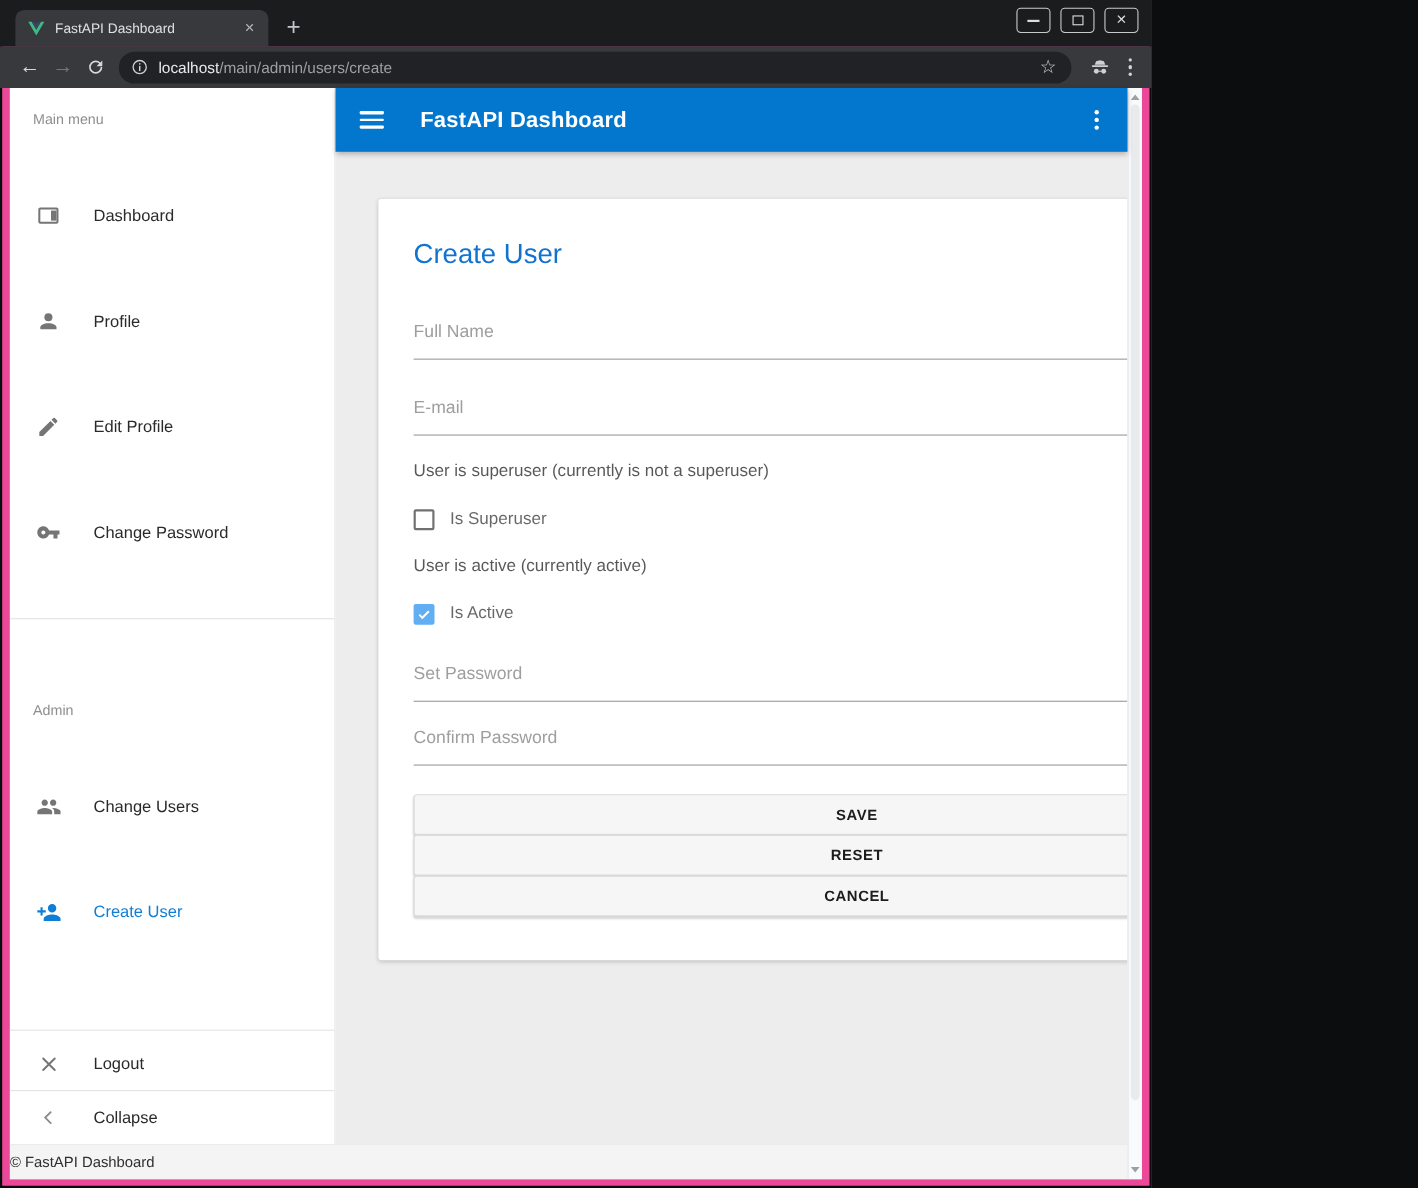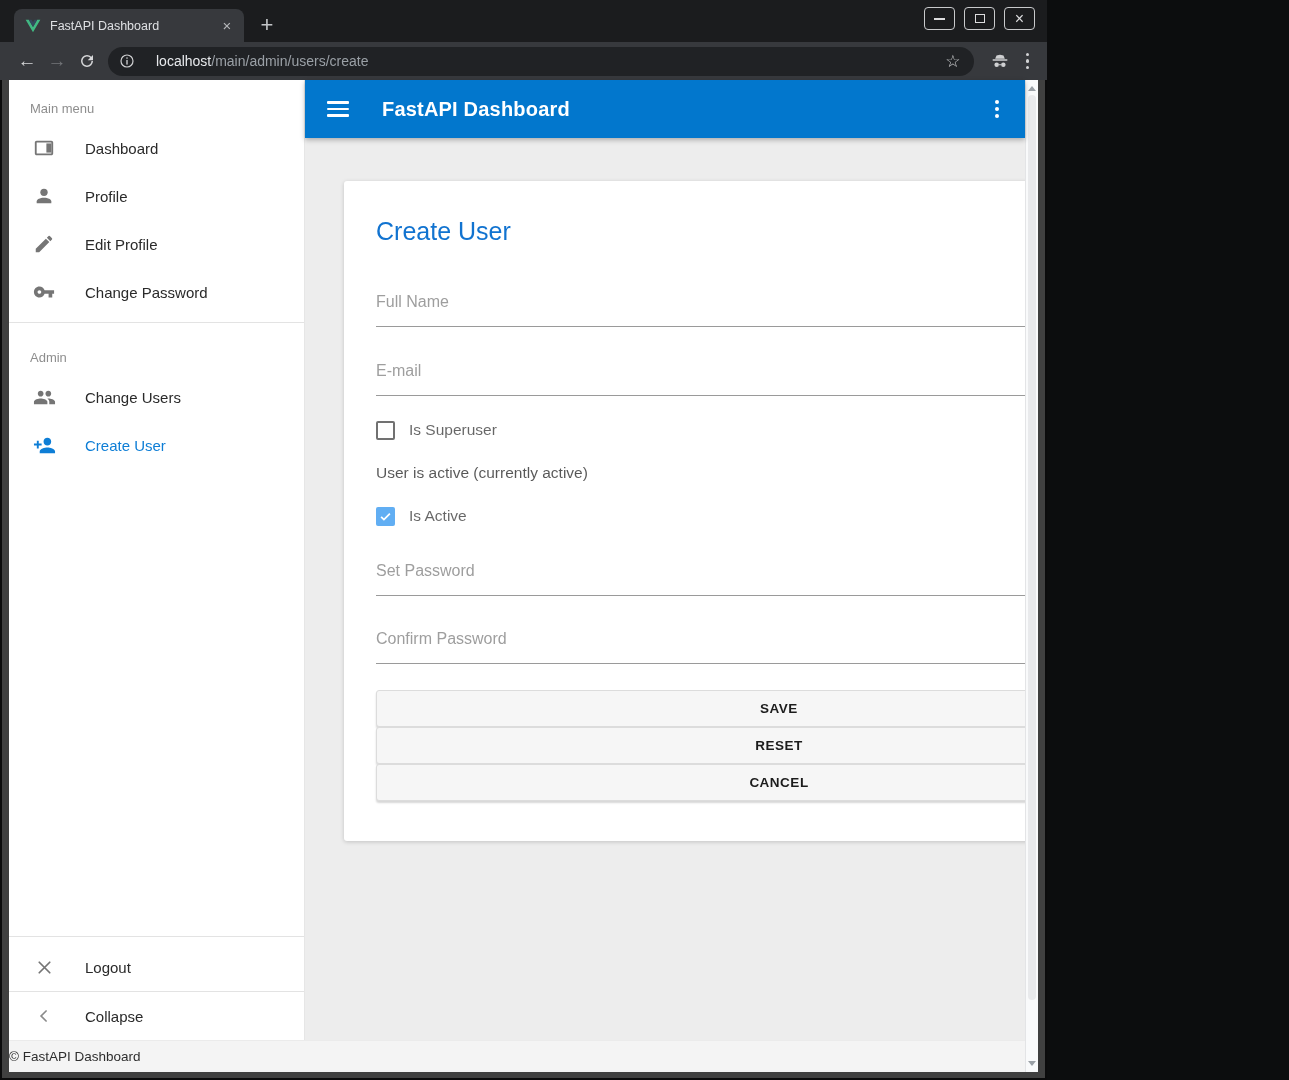--- a/index.html
+++ b/index.html
@@ -1,19 +1,19 @@
 <!DOCTYPE html>
 <html><head>
 <meta charset="utf-8">
 <style>
   html,body { margin:0; padding:0; background:#0c0d0e; }
   * { box-sizing:border-box; }
   body { font-family:"Liberation Sans","DejaVu Sans",sans-serif; }
 
-  .window { position:relative; width:1047px; height:1080px; background:#404040;
+  .window { position:relative; width:1047px; height:1080px; background:#ec4899;
             box-shadow:inset 0 0 0 2px #0b0b0c; overflow:hidden; }
 
   
   .titlebar { position:relative; height:42px; background:#1b1c1e; display:flex;
               align-items:flex-end; padding-left:14px; }
   .tab { width:230px; height:33px; background:#37393d; border-radius:8px 8px 0 0;
          display:flex; align-items:center; padding:0 8px 0 11px; }
   .favicon { width:16px; height:16px; flex:0 0 auto; }
   .tab-title { margin-left:9px; font-size:12.5px; color:#dee0e3; flex:1;
                white-space:nowrap; overflow:hidden; }
@@ -28,36 +28,36 @@
   .max-box { width:10px; height:9px; border:1.5px solid #dcdcde; display:block; }
   .close-x { font-size:16px; line-height:1; }
 
   .toolbar { height:38px; background:#37393d; display:flex; align-items:center; padding:0 12px; }
   .nav-ic { width:30px; height:30px; display:flex; align-items:center; justify-content:center;
             font-size:19px; color:#d7d8da; cursor:pointer; }
   .nav-ic.disabled { color:#74767a; }
   .url-pill { flex:1; height:29px; margin:0 6px; background:#202225; border-radius:15px;
               display:flex; align-items:center; padding:0 6px 0 11px; cursor:text; }
   .url-text { margin-left:9px; font-size:14px; white-space:nowrap; }
-  .url-host { color:#e8eaed;margin-left:12px; }
+  .url-host { color:#e8eaed; }
   .url-path { color:#9aa0a6; }
   .star { margin-left:auto; margin-right:7px; font-size:17px; color:#cfd0d2; cursor:pointer; }
   .incog { margin:0 9px; display:flex; }
   .menu-dots-v { display:flex; flex-direction:column; gap:3px; margin:0 6px; cursor:pointer; }
   .menu-dots-v i { width:3.5px; height:3.5px; border-radius:50%; background:#d2d3d5; }
 
   
   .page { position:absolute; top:80px; left:9px; right:9px; bottom:8px; background:#fff;
           display:flex; }
   .page-inner { flex:1; display:flex; flex-direction:column; min-width:0; }
   .body-row { flex:1; display:flex; min-height:0; }
 
   
   .sidebar { width:296px; background:#fff; display:flex; flex-direction:column;
-             border-right:1px solid #e6e6e6; }
+             border-right:1px solid #e6e6e6;gap:48px; }
   .side-label { padding:21px 0 8px 21px; font-size:13px; color:#8e8e8e; }
   .side-item { height:48px; display:flex; align-items:center; padding-left:23px; cursor:pointer;text-align:center; }
   .side-item .icn { width:24px; height:24px; display:flex; align-items:center; justify-content:center; }
   .side-item .lbl { margin-left:29px; font-size:15px; color:#2a2a2a; }
   .side-item.active .lbl { color:#0e7ed6; }
   .divider { height:1px; background:#e3e3e3; margin:6px 0; flex:0 0 auto; }
   .side-bottom { margin-top:auto; }
 
   
   .main { flex:1; display:flex; flex-direction:column; min-width:0; }
@@ -73,21 +73,21 @@
   .card { width:886px; background:#fff; border-radius:3px; box-shadow:0 1px 4px rgba(0,0,0,.18);
           padding:0 32px 40px; }
   .card-title { margin:0; padding-top:36px; font-size:25px; font-weight:400; color:#1173d0; }
   .text-field input { width:100%; border:0; border-bottom:1px solid #9a9a9a; font-size:16px;
           padding:0 0 15px; color:#212121; background:transparent; outline:none;
           font-family:"Liberation Sans","DejaVu Sans",sans-serif; }
   .text-field input::placeholder { color:#9e9e9e; opacity:1; }
   .tf-1 { margin-top:47px;text-decoration:underline; }
   .tf-2 { margin-top:35px; }
   .tf-3 { margin-top:36px; }
-  .tf-4 { margin-top:34px; }
+  .tf-4 { margin-top:24px; }
   .hint { margin:24px 0 0; font-size:15.5px; color:rgba(0,0,0,.66); }
   .cb-row { margin-top:25px; display:flex; align-items:flex-start; cursor:pointer; }
   .cb { width:19px; height:19px; flex:0 0 auto; }
   .cb.unchecked { border:2px solid #717171; border-radius:2px; background:#fff; }
   .cb.checked { background:#61aef3; border-radius:2px; display:flex; align-items:center; justify-content:center; }
   .cb-label { margin-left:14px; font-size:15.5px; color:rgba(0,0,0,.6); }
   .btn-row { margin-top:26px; display:flex;flex-direction:column; }
   .btn { margin-right:16px; height:37px; padding:0 18px; min-width:88px; background:#f6f6f6;
          border:1px solid #dcdcdc; border-radius:3px; box-shadow:0 2px 2px rgba(0,0,0,.16);
          font-family:"Liberation Sans","DejaVu Sans",sans-serif; font-weight:bold; font-size:13.5px;
@@ -277,20 +277,21 @@
               <h1 class="card-title">Create User</h1>
 
               <div class="text-field tf-1">
                 <input type="text" placeholder="Full Name" style="">
               </div>
 
               <div class="text-field tf-2">
                 <input type="text" placeholder="E-mail" style="">
               </div>
 
+              <p class="hint">User is superuser (currently is not a superuser)</p>
               <div class="cb-row">
                 <span class="cb unchecked"></span>
                 <span class="cb-label">Is Superuser</span>
               </div>
 
               <p class="hint">User is active (currently active)</p>
               <div class="cb-row">
                 <span class="cb checked">
                   <svg width="15" height="15" viewBox="0 0 24 24">
                     <path d="M5 12.5l4.5 4.5L19 7.5" stroke="#fff" stroke-width="2.8" fill="none"></path>

